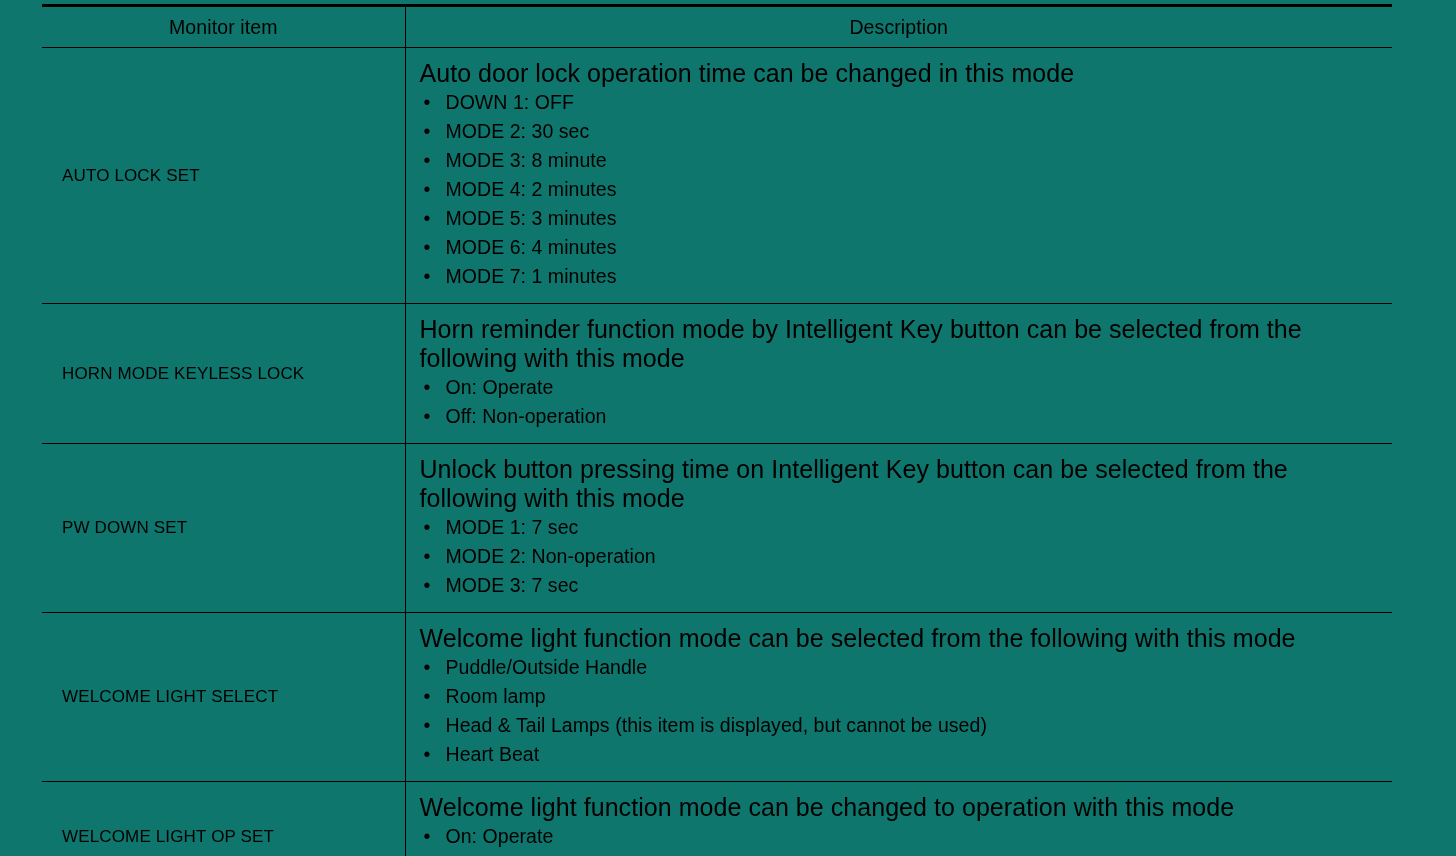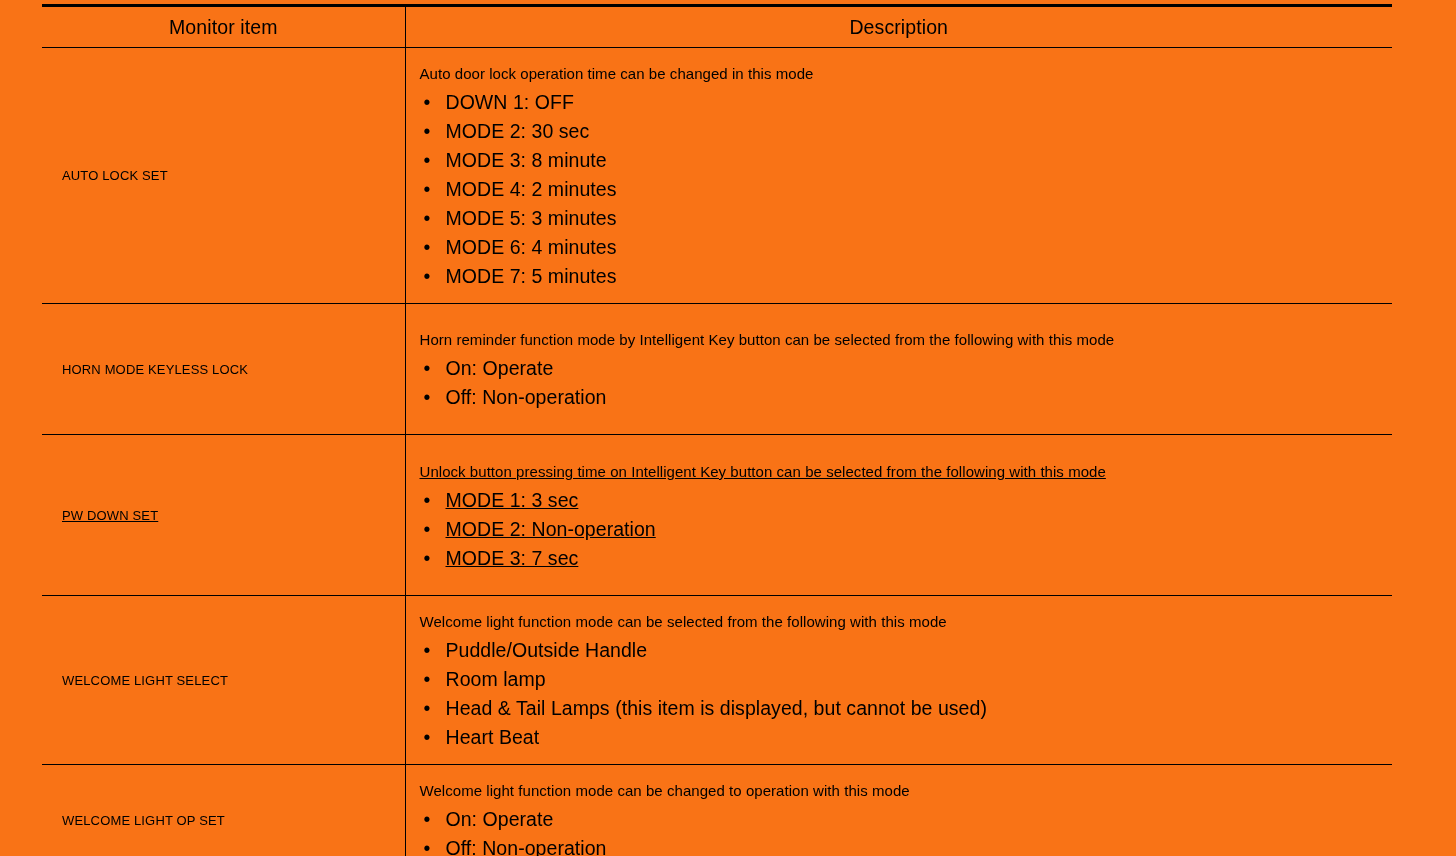--- a/index.html
+++ b/index.html
@@ -12,21 +12,21 @@
     height: 856px;
     font-family: "Liberation Sans", sans-serif;
     color: #000000;
     overflow: hidden;
   }
 
   .page {
     position: relative;
     width: 1456px;
     height: 856px;
-    background: #f97316;
+    background: #0f766e;
   }
 
   
   .spec-table {
     position: absolute;
     left: 42px;
     top: 4px;
     width: 1350px;
     border-collapse: collapse;
     table-layout: fixed;
@@ -62,33 +62,33 @@
   }
   .hdr-label {
     display: block;
     text-align: center;
   }
 
   
   .cell-item .item-label {
     display: block;
     padding-left: 20px;
-    font-size: 13px;
+    font-size: 17px;
     letter-spacing: 0.15px;
     white-space: nowrap;
   }
 
   .cell-desc {
     vertical-align: top;
   }
   .desc-inner {
     padding: 11px 8px 12px 14px;
   }
   .desc-lead {
-    font-size: 15px;
+    font-size: 25px;
     line-height: 29px;
     letter-spacing: 0.05px;
     margin: 0 0 0 0;
   }
   .desc-list {
     list-style: none;
     margin: 0;
     padding: 0;
   }
   .desc-list li {
@@ -102,21 +102,21 @@
     position: absolute;
     left: 4px;
     top: 0;
     font-size: 19.5px;
     line-height: 29px;
   }
 
   
   .r-autolock   .cell-item,  .r-autolock  .cell-desc  { height: 246px; }
   .r-horn       .cell-item,  .r-horn      .cell-desc  { height: 130px; }
-  .r-pwdown     .cell-item,  .r-pwdown    .cell-desc  { height: 160px; text-decoration: underline; }
+  .r-pwdown     .cell-item,  .r-pwdown    .cell-desc  { height: 160px; }
   .r-welcomesel .cell-item,  .r-welcomesel .cell-desc { height: 163px; margin-left: 45px; }
   .r-welcomeop  .cell-item,  .r-welcomeop .cell-desc  { height: 103px; }
 </style>
 </head>
 <body>
 
 <div class="page">
 
   <table class="spec-table">
     <colgroup>
@@ -144,21 +144,21 @@
         <td class="cell-desc">
           <div class="desc-inner">
             <p class="desc-lead">Auto door lock operation time can be changed in this mode</p>
             <ul class="desc-list">
               <li><span class="bullet-dot">•</span><span>DOWN 1: OFF</span></li>
               <li><span class="bullet-dot">•</span><span>MODE 2: 30 sec</span></li>
               <li><span class="bullet-dot">•</span><span>MODE 3: 8 minute</span></li>
               <li><span class="bullet-dot">•</span><span>MODE 4: 2 minutes</span></li>
               <li><span class="bullet-dot">•</span><span>MODE 5: 3 minutes</span></li>
               <li><span class="bullet-dot">•</span><span>MODE 6: 4 minutes</span></li>
-              <li><span class="bullet-dot">•</span><span>MODE 7: 5 minutes</span></li>
+              <li><span class="bullet-dot">•</span><span>MODE 7: 1 minutes</span></li>
             </ul>
           </div>
         </td>
       </tr>
 
       <tr class="r-horn row-bot-thin">
         <td class="cell-item">
           <span class="item-label">HORN MODE KEYLESS LOCK</span>
         </td>
         <td class="cell-desc">
@@ -173,21 +173,21 @@
       </tr>
 
       <tr class="r-pwdown row-bot-thin">
         <td class="cell-item">
           <span class="item-label">PW DOWN SET</span>
         </td>
         <td class="cell-desc">
           <div class="desc-inner">
             <p class="desc-lead">Unlock button pressing time on Intelligent Key button can be selected from the following with this mode</p>
             <ul class="desc-list">
-              <li><span class="bullet-dot">•</span><span>MODE 1: 3 sec</span></li>
+              <li><span class="bullet-dot">•</span><span>MODE 1: 7 sec</span></li>
               <li><span class="bullet-dot">•</span><span>MODE 2: Non-operation</span></li>
               <li><span class="bullet-dot">•</span><span>MODE 3: 7 sec</span></li>
             </ul>
           </div>
         </td>
       </tr>
 
       <tr class="r-welcomesel row-bot-thin">
         <td class="cell-item">
           <span class="item-label">WELCOME LIGHT SELECT</span>

